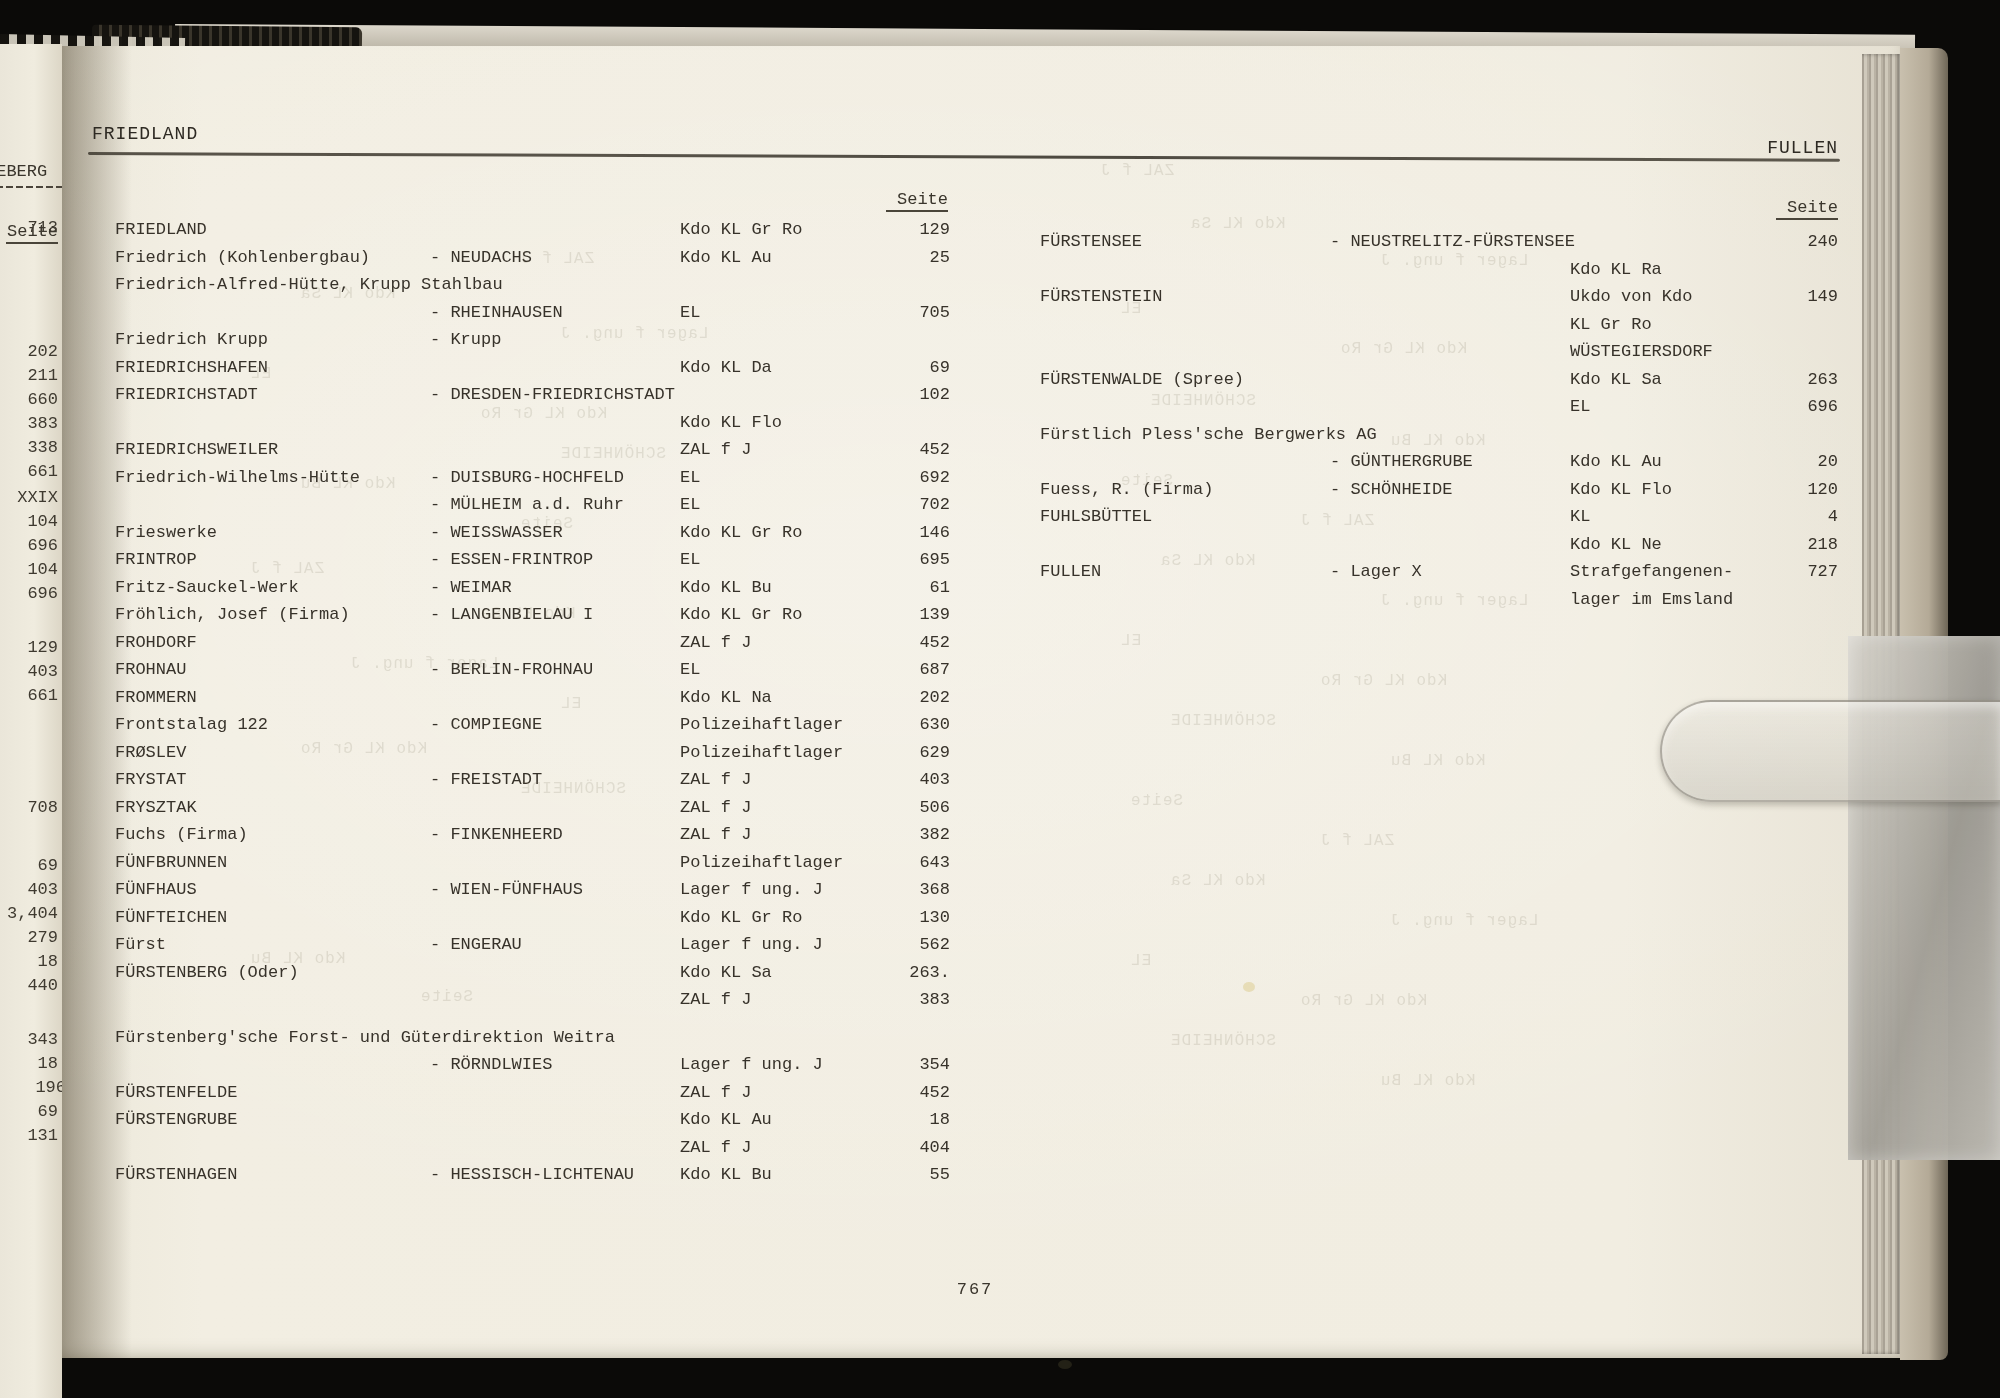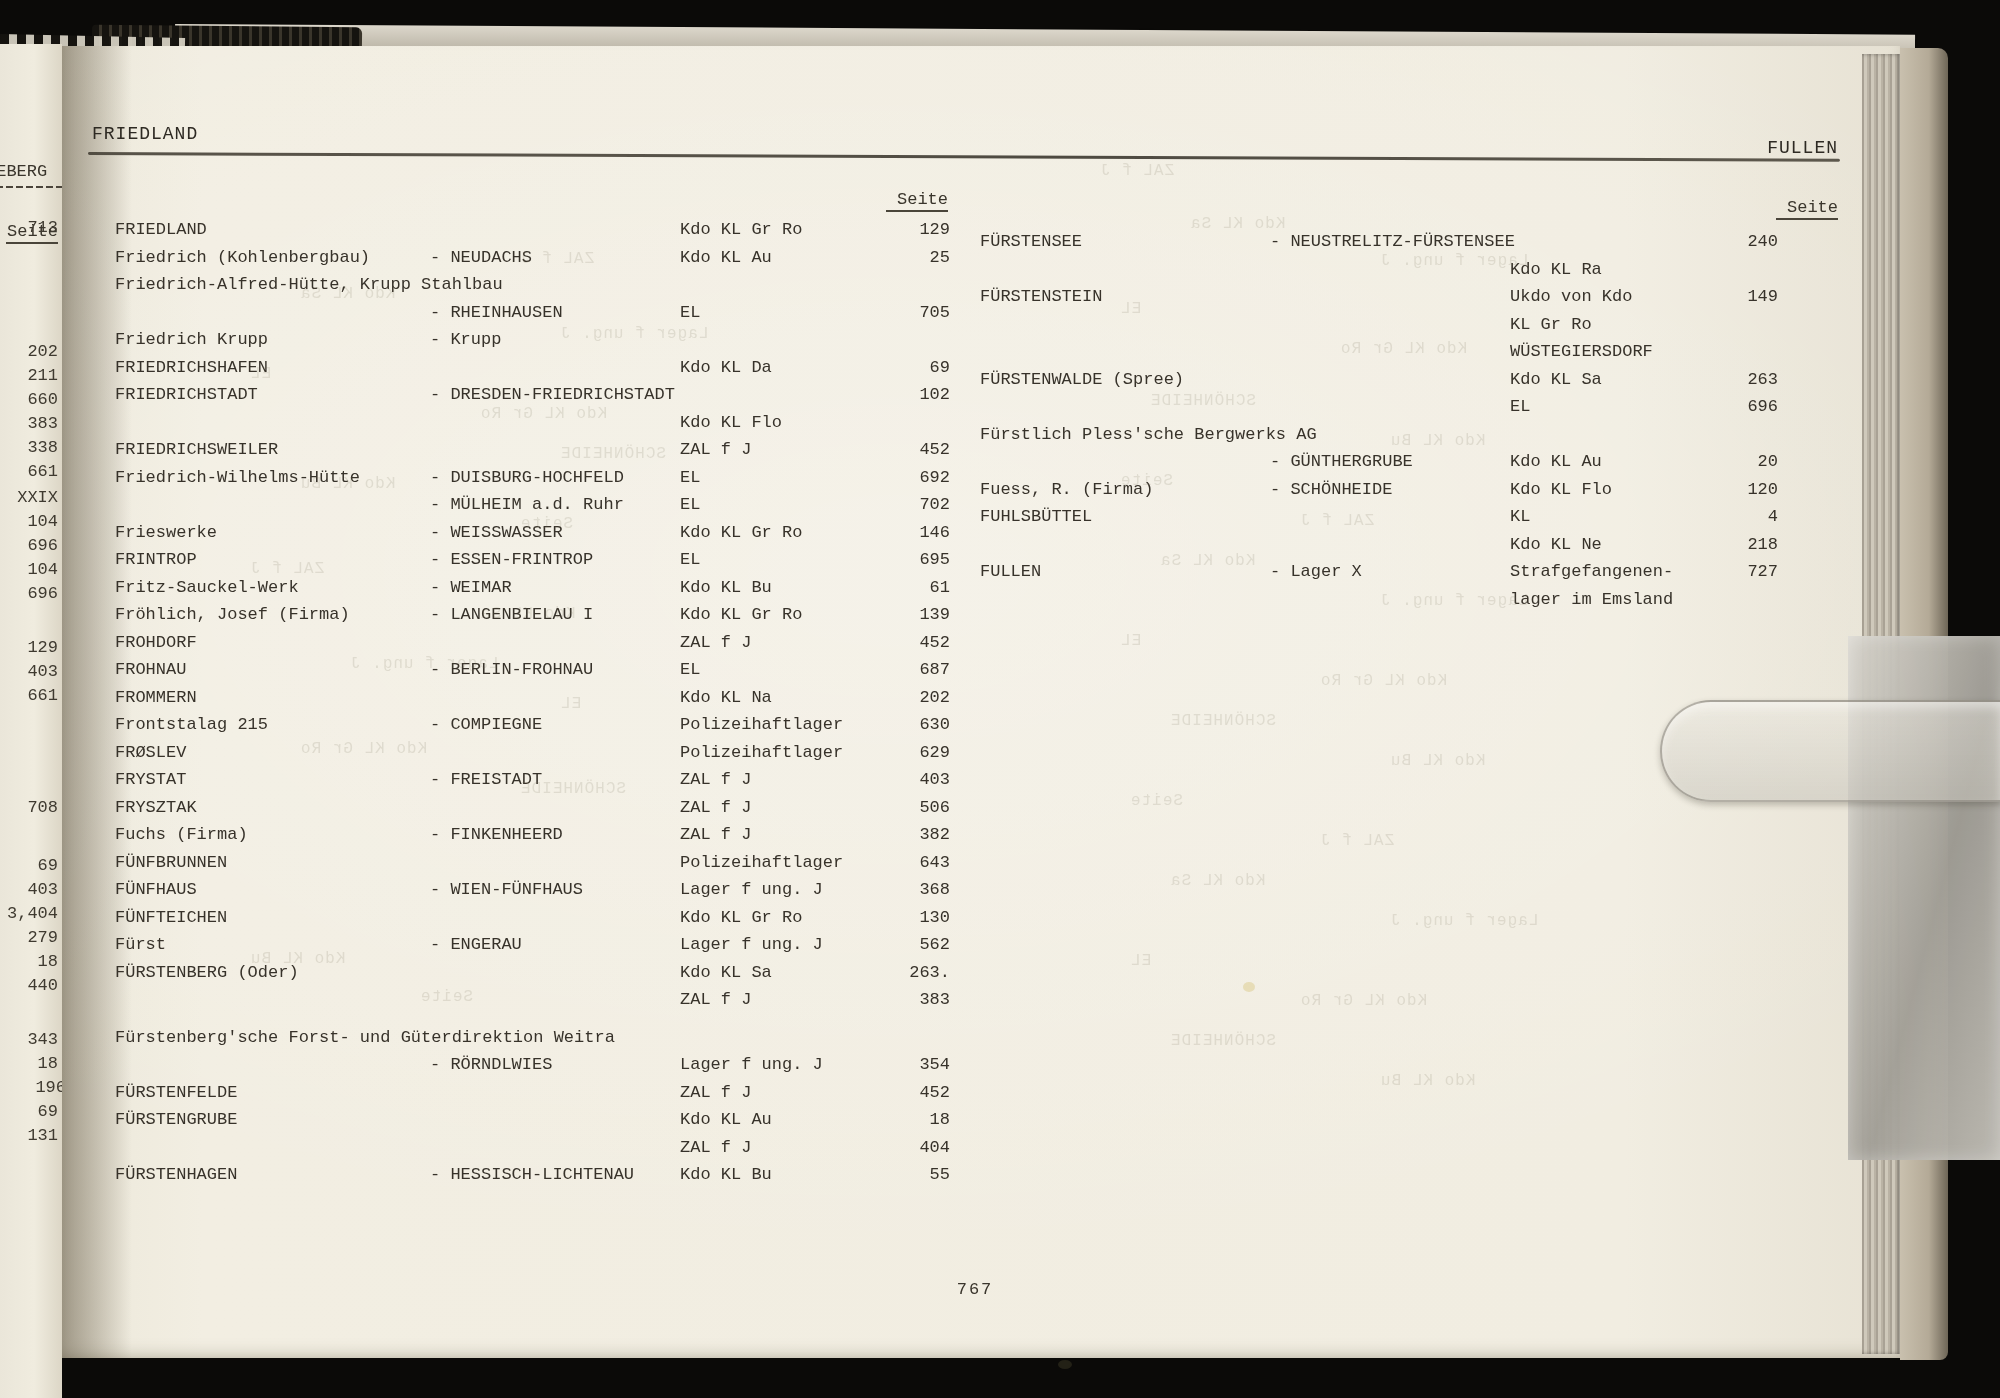--- a/index.html
+++ b/index.html
@@ -83,21 +83,21 @@
   .seite-hdr{
     position:absolute;font-size:17px;color:#3a352c;
     border-bottom:2px solid #4a453a;padding-bottom:1px;
   }
   #seite-margin{left:6px;top:178px;width:52px;text-align:right;}
   #seite-left{left:886px;top:190px;width:62px;text-align:right;}
   #seite-right{left:1776px;top:198px;width:62px;text-align:right;}
   .margin-num{position:absolute;left:0;width:58px;text-align:right;font-size:17px;color:#3f3a30;}
   .col{position:absolute;font-size:17px;}
   #left-col{left:115px;top:216px;width:835px;}
-  #right-col{left:980px;top:228px;width:798px;}
+  #right-col{left:1040px;top:228px;width:798px;}
   .row{display:flex;height:27.5px;line-height:27.5px;white-space:nowrap;}
   .c-name{width:315px;overflow:visible;}
   .c-sub{width:250px;overflow:visible;}
   .c-type{width:210px;overflow:visible;}
   .c-page{flex:1;text-align:right;}
   #right-col .c-name{width:290px;}
   #right-col .c-sub{width:240px;}
   #right-col .c-type{width:212px;}
   .c-span{width:100%;}
   .spacer{height:10px;}
@@ -263,21 +263,21 @@
       <div class="c-type">EL</div>
       <div class="c-page">687</div>
     </div>
     <div class="row">
       <div class="c-name">FROMMERN</div>
       <div class="c-sub"></div>
       <div class="c-type">Kdo KL Na</div>
       <div class="c-page">202</div>
     </div>
     <div class="row">
-      <div class="c-name">Frontstalag 215</div>
+      <div class="c-name">Frontstalag 122</div>
       <div class="c-sub">- COMPIEGNE</div>
       <div class="c-type">Polizeihaftlager</div>
       <div class="c-page">630</div>
     </div>
     <div class="row">
       <div class="c-name">FRØSLEV</div>
       <div class="c-sub"></div>
       <div class="c-type">Polizeihaftlager</div>
       <div class="c-page">629</div>
     </div>

